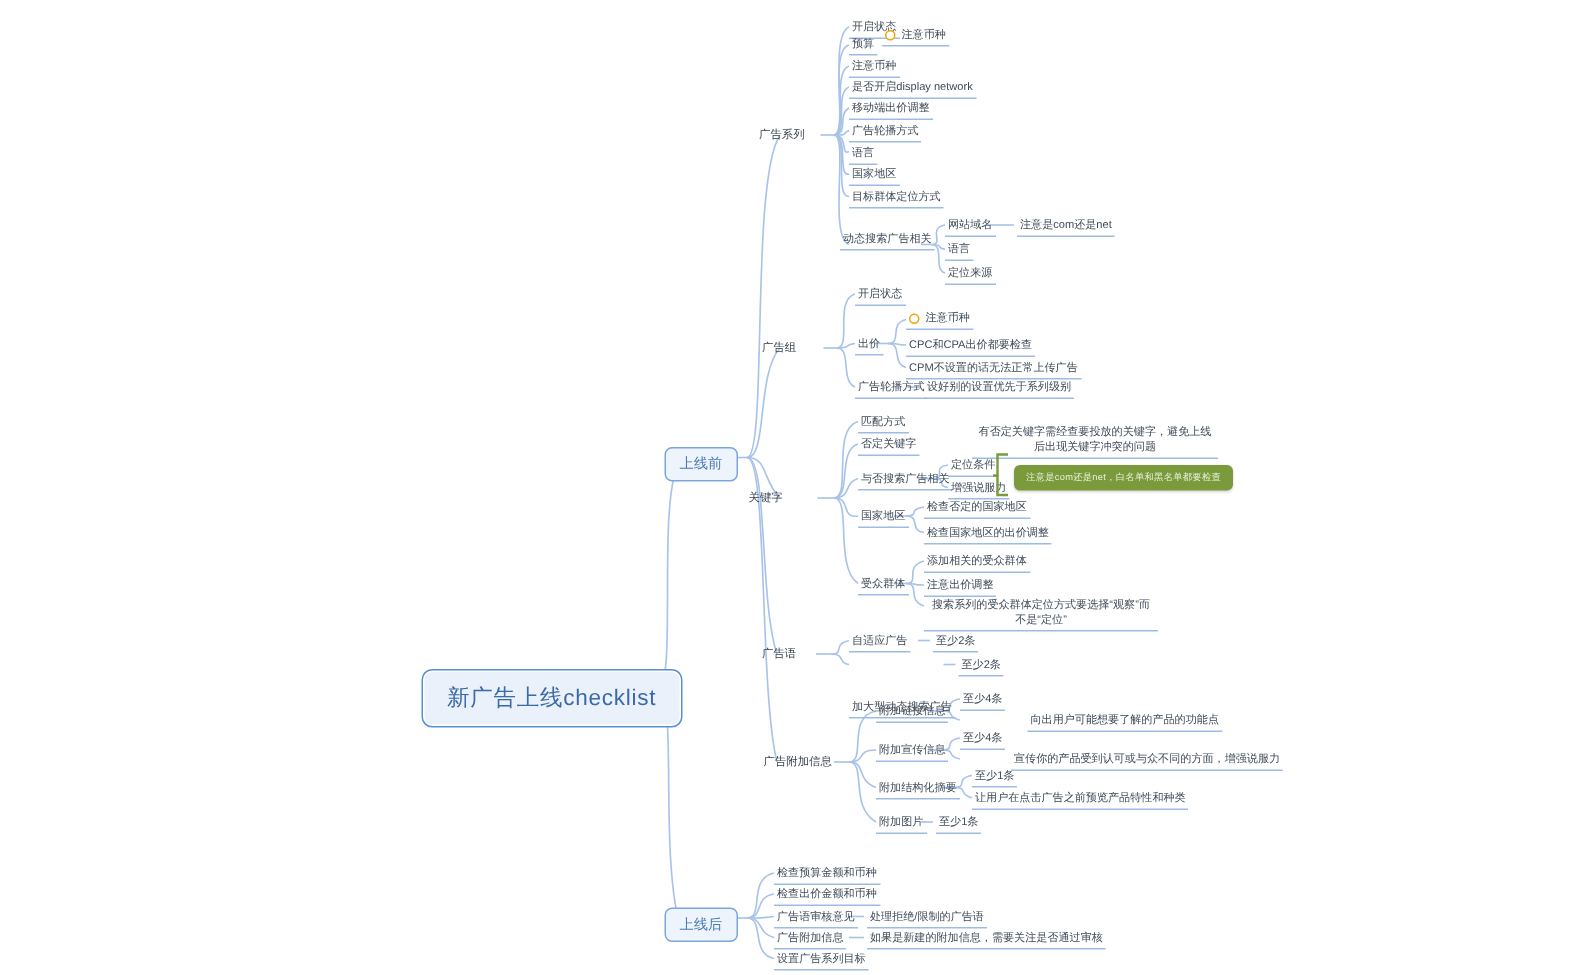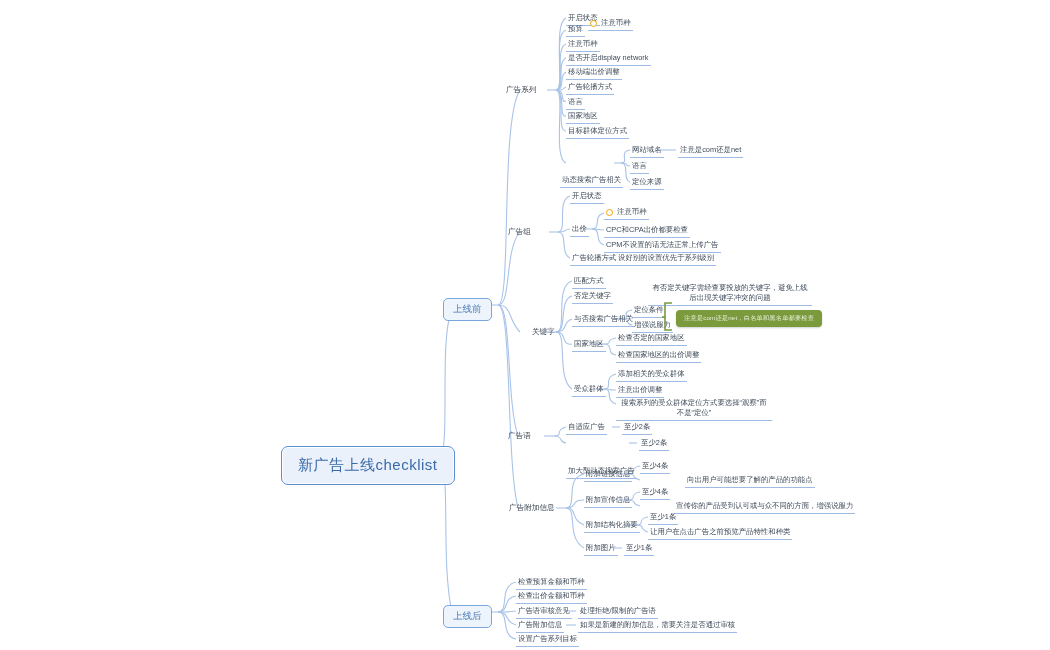--- a/index.html
+++ b/index.html
@@ -173,37 +173,37 @@
     </g>
   </svg>
 
   <div class="node root" style="left:281px;top:446px;">新广告上线checklist</div>
 
   <div class="node lv1" style="left:443px;top:298px;">上线前</div>
   <div class="node lv1" style="left:443px;top:605px;">上线后</div>
 
   <div class="node leaf nounderline lv2" style="left:504px;top:84px;">广告系列</div>
   <div class="node leaf nounderline lv2" style="left:506px;top:226px;">广告组</div>
-  <div class="node leaf nounderline lv2" style="left:530px;top:326px;text-align:right;">关键字</div>
+  <div class="node leaf nounderline lv2" style="left:497px;top:326px;text-align:right;">关键字</div>
   <div class="node leaf nounderline lv2" style="left:506px;top:430px;">广告语</div>
   <div class="node leaf nounderline lv2" style="left:507px;top:502px;">广告附加信息</div>
 
   <div class="node leaf" style="left:566px;top:12px;">开启状态</div>
   <div class="node marknode" style="left:566px;top:24px;">预算</div>
   <div class="node marknode" style="left:588px;top:18px;">
     <span class="bullet"></span><span>注意币种</span>
   </div>
   <div class="node leaf" style="left:566px;top:38px;">注意币种</div>
   <div class="node leaf" style="left:566px;top:52px;">是否开启display network</div>
   <div class="node leaf" style="left:566px;top:66px;">移动端出价调整</div>
   <div class="node leaf" style="left:566px;top:81px;">广告轮播方式</div>
   <div class="node leaf" style="left:566px;top:96px;">语言</div>
   <div class="node leaf" style="left:566px;top:110px;">国家地区</div>
   <div class="node leaf" style="left:566px;top:125px;">目标群体定位方式</div>
-  <div class="node leaf" style="left:560px;top:174px;text-align:right;">动态搜索广告相关</div>
+  <div class="node leaf" style="left:560px;top:153px;text-align:right;">动态搜索广告相关</div>
 
   <div class="node leaf" style="left:630px;top:144px;">网站域名</div>
   <div class="node leaf" style="left:678px;top:144px;">注意是com还是net</div>
   <div class="node leaf" style="left:630px;top:160px;">语言</div>
   <div class="node leaf" style="left:630px;top:176px;">定位来源</div>
 
   <div class="node leaf" style="left:570px;top:190px;">开启状态</div>
   <div class="node leaf" style="left:570px;top:223px;">出价</div>
   <div class="node marknode" style="left:604px;top:207px;">
     <span class="bullet"></span><span>注意币种</span>

